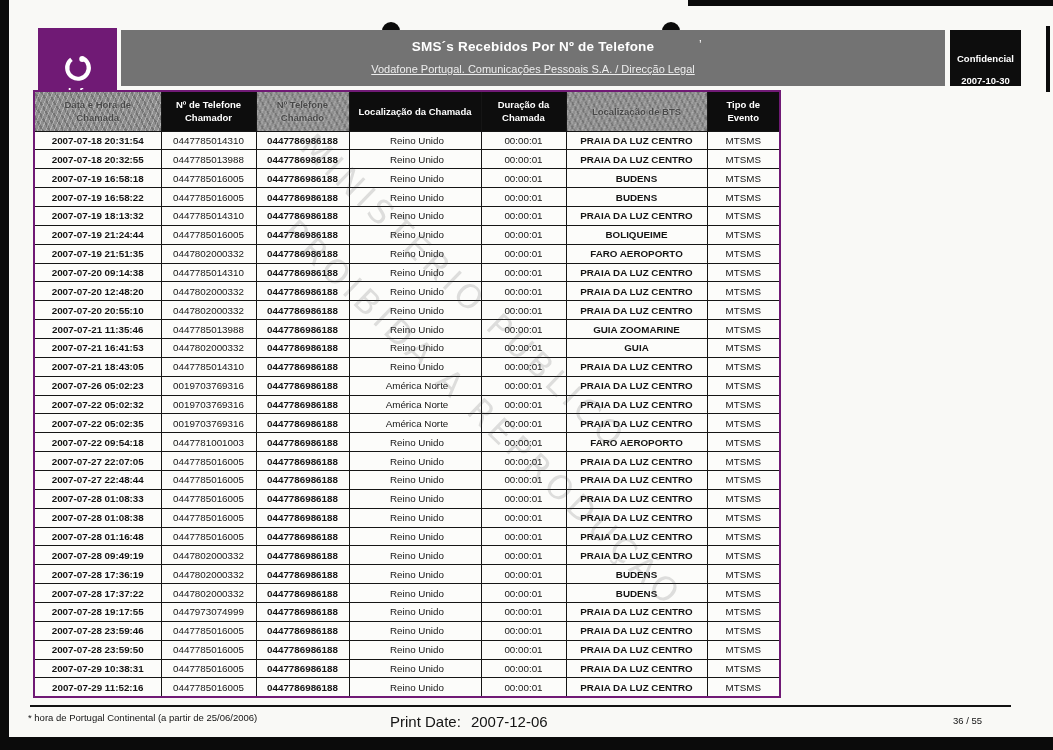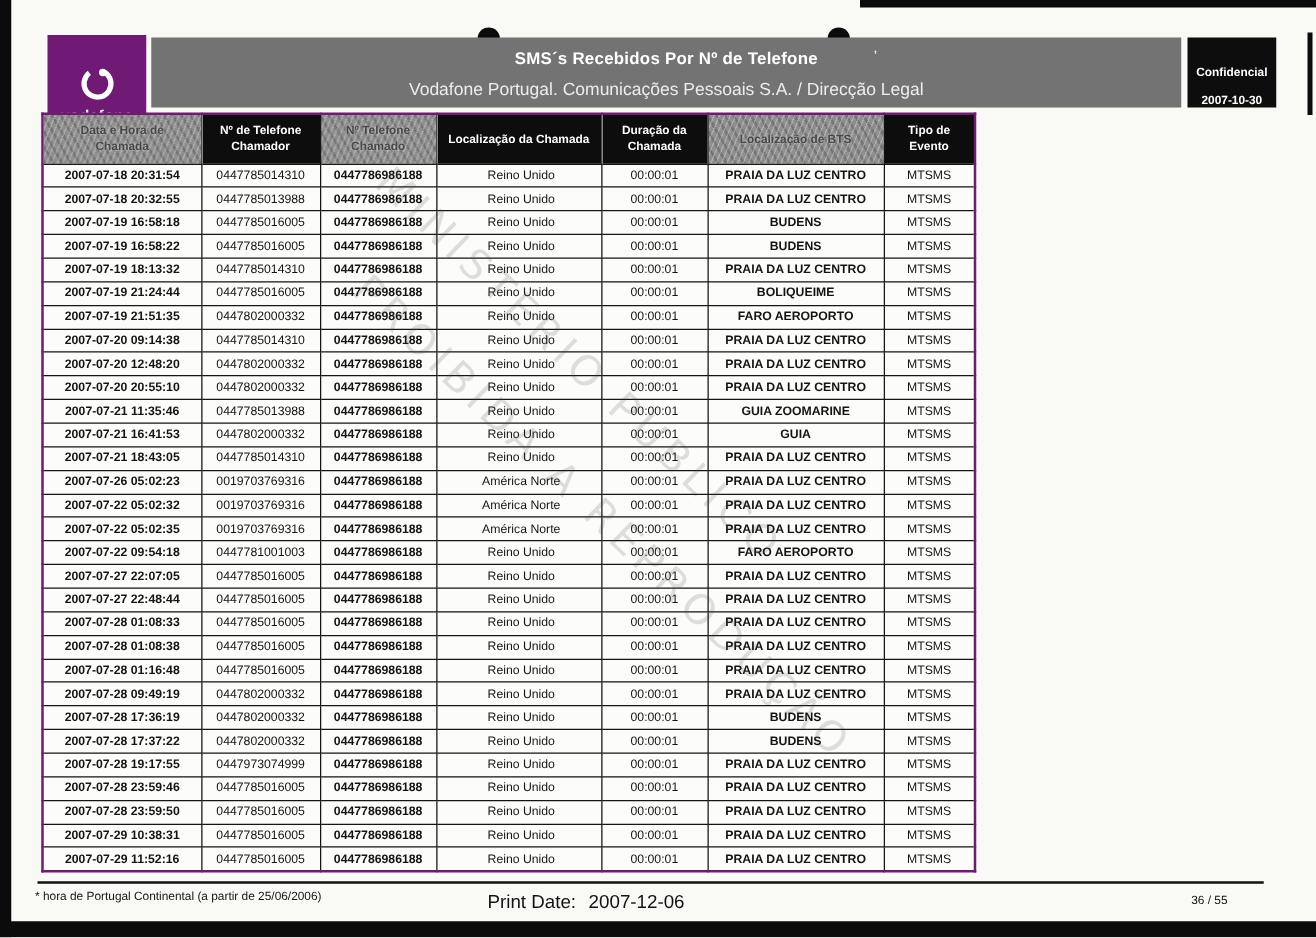--- a/index.html
+++ b/index.html
@@ -18,21 +18,21 @@
   
   .logo-box{position:absolute;left:38px;top:28px;width:79px;height:74px;background:#701a75;
             display:flex;flex-direction:column;align-items:center;justify-content:flex-end;padding-bottom:3px;box-sizing:border-box;}
   .logo-text{color:#fff;font-size:12.5px;font-weight:bold;letter-spacing:.3px;line-height:1;}
   .logo-mark{margin-bottom:1px;}
 
   .title-bar{position:absolute;left:121px;top:30px;width:824px;height:56px;background:#737373;
              color:#fff;text-align:center;box-sizing:border-box;}
   .title{font-size:13.5px;font-weight:bold;margin-top:9px;letter-spacing:.2px;}
   .title-mark{position:absolute;left:578px;top:8px;font-size:12px;color:#fff;}
-  .subtitle{font-size:14px;margin-top:9px;color:#ededed;}
+  .subtitle{font-size:11px;margin-top:9px;color:#ededed;text-decoration:underline;}
 
   .conf-box{position:absolute;left:950px;top:30px;width:71px;height:56px;background:#0d0d0d;
             color:#fff;text-align:center;font-size:9.5px;font-weight:bold;box-sizing:border-box;}
   .conf-label{margin-top:23px;}
   .conf-date{margin-top:11px;}
 
   
   .wm{position:absolute;color:rgba(70,70,70,.17);font-size:33px;letter-spacing:5px;white-space:nowrap;
       transform-origin:0 0;transform:rotate(44deg);z-index:6;pointer-events:none;
       font-family:"DejaVu Sans", sans-serif;}

